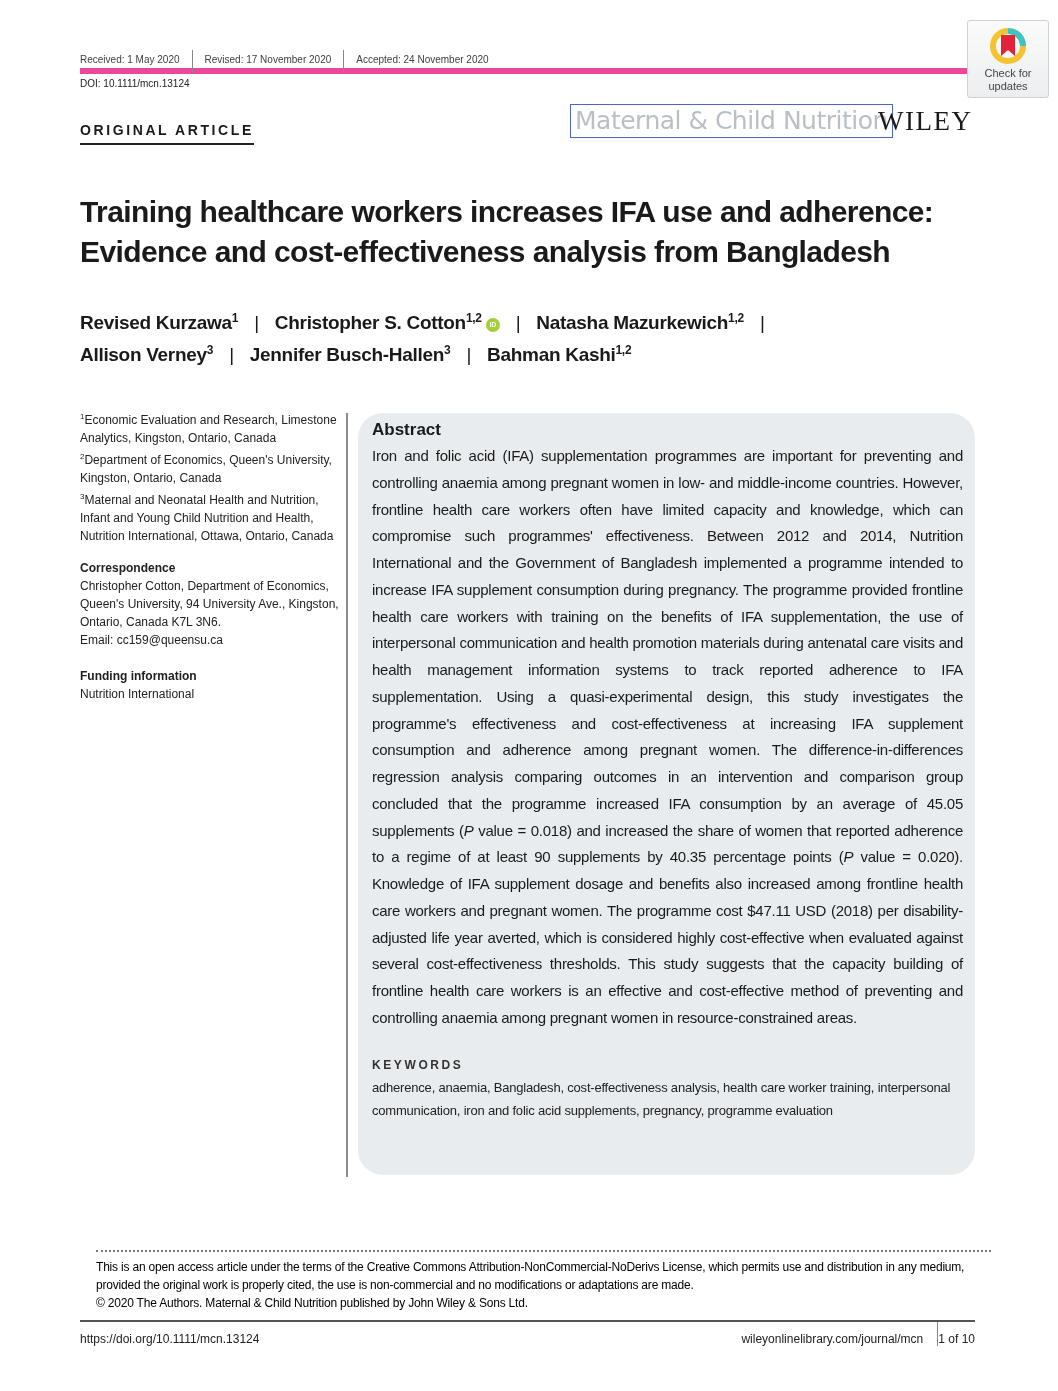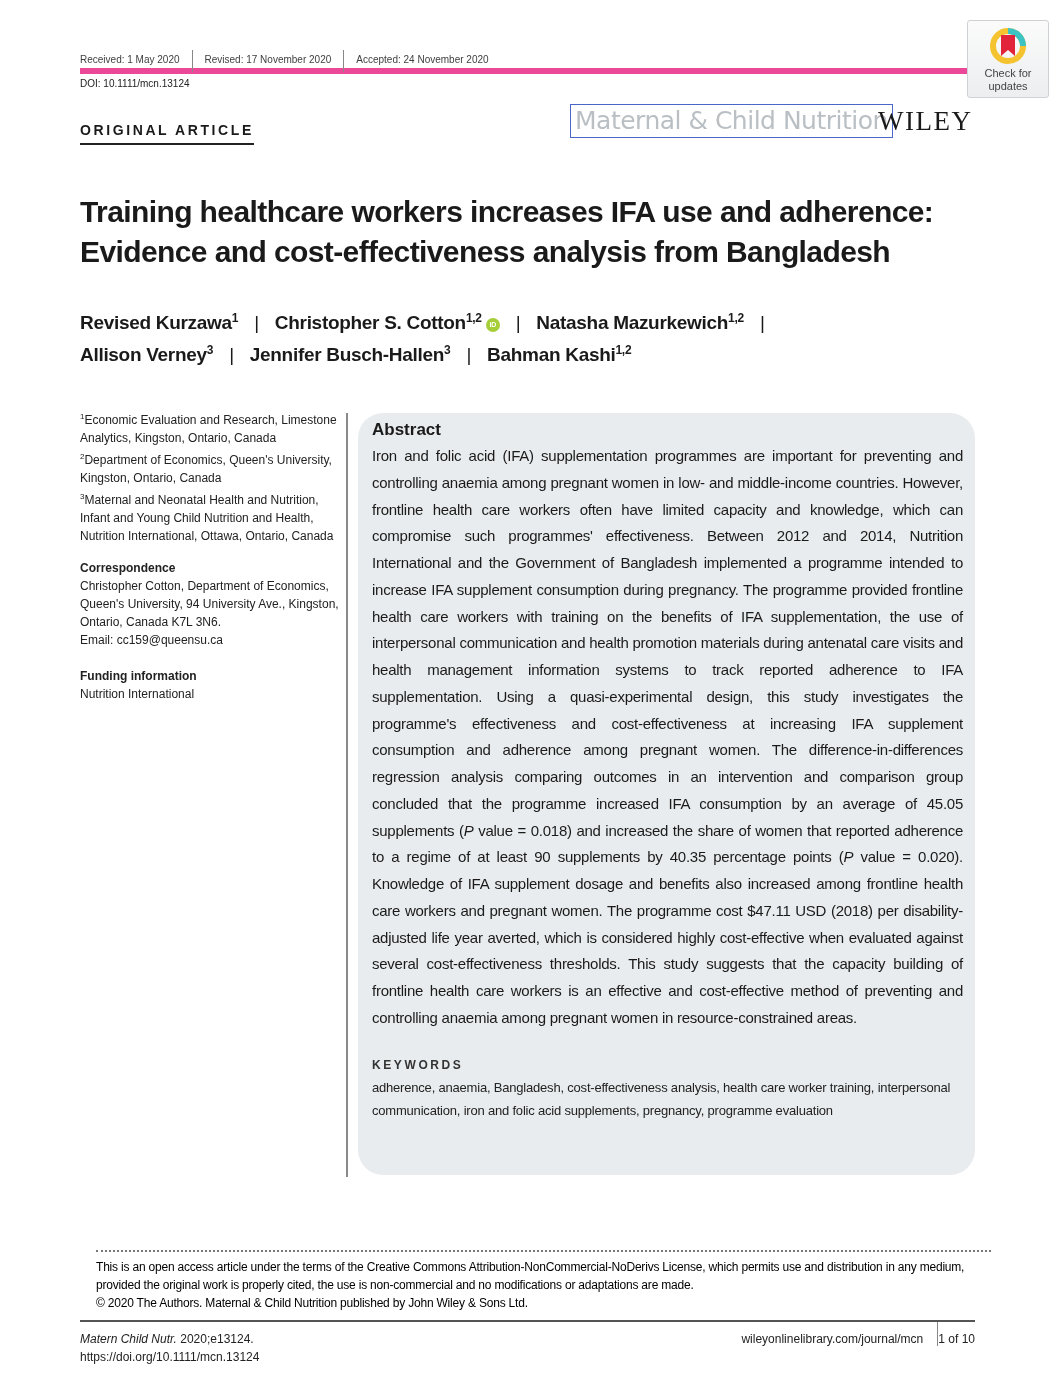--- a/index.html
+++ b/index.html
@@ -108,20 +108,19 @@
   <div class="kw-text">adherence, anaemia, Bangladesh, cost-effectiveness analysis, health care worker training, interpersonal communication, iron and folic acid supplements, pregnancy, programme evaluation</div>
 </div>
 
 <div class="license">
   <div>This is an open access article under the terms of the Creative Commons Attribution-NonCommercial-NoDerivs License, which permits use and distribution in any medium, provided the original work is properly cited, the use is non-commercial and no modifications or adaptations are made.</div>
   <div>© 2020 The Authors. Maternal &amp; Child Nutrition published by John Wiley &amp; Sons Ltd.</div>
 </div>
 
 <div class="footer">
   <div class="left">
-    <div><i>Matern Child Nutr.</i><span> 2020;e13124.</span></div>
     <div>https://doi.org/10.1111/mcn.13124</div>
   </div>
   <div class="right">
     <span class="url">wileyonlinelibrary.com/journal/mcn</span>
     <span class="page">1 of 10</span>
   </div>
 </div>
 
 </body></html>

